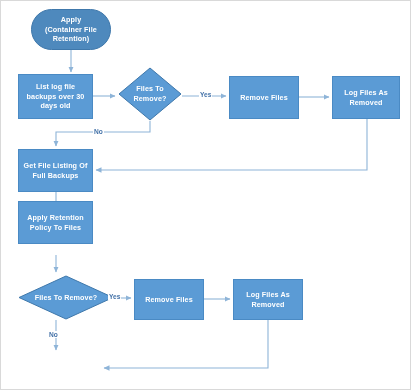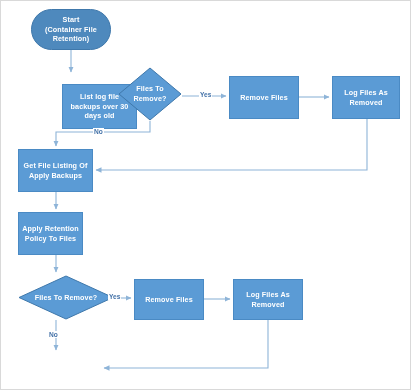--- a/index.html
+++ b/index.html
@@ -110,48 +110,48 @@
 
       <path d="M203,298 L229,298" marker-end="url(#arrow)"></path>
 
       <path d="M267,319 L267,367 L103,367" marker-end="url(#arrow)"></path>
 
       <path d="M55,319 L55,349" marker-end="url(#arrow)"></path>
     </g>
   </svg>
 
   <div class="node terminator" style="left:30px; top:8px; width:80px; height:41px;">
-    <span style="white-space:pre-line;">Start
+    <span style="white-space:pre-line;">Apply
 (Container File Retention)</span>
   </div>
 
-  <div class="node process" style="left:17px; top:83px; width:75px; height:45px;margin-left:44px;">
+  <div class="node process" style="left:17px; top:73px; width:75px; height:45px;">
     <span>List log file backups over 30 days old</span>
   </div>
 
   <div class="node decision" style="left:117px; top:66px; width:64px; height:54px;">
     <svg class="dia-shape" viewBox="0 0 64 54" preserveAspectRatio="none" xmlns="http://www.w3.org/2000/svg">
       <polygon points="32,1 63,27 32,53 1,27" fill="#5b9bd5" stroke="#3f78ab" stroke-width="1"></polygon>
     </svg>
     <span class="dia-label">Files To Remove?</span>
   </div>
 
   <div class="node process" style="left:228px; top:75px; width:70px; height:43px;">
     <span>Remove Files</span>
   </div>
 
   <div class="node process" style="left:331px; top:75px; width:68px; height:43px;">
     <span>Log Files As Removed</span>
   </div>
 
   <div class="node process" style="left:17px; top:148px; width:75px; height:43px;">
-    <span>Get File Listing Of Apply Backups</span>
+    <span>Get File Listing Of Full Backups</span>
   </div>
 
-  <div class="node process" style="left:17px; top:211px; width:65px; height:43px;">
+  <div class="node process" style="left:17px; top:200px; width:75px; height:43px;">
     <span>Apply Retention Policy To Files</span>
   </div>
 
   <div class="node decision" style="left:17px; top:274px; width:96px; height:45px;">
     <svg class="dia-shape" viewBox="0 0 96 45" preserveAspectRatio="none" xmlns="http://www.w3.org/2000/svg">
       <polygon points="48,1 95,22.5 48,44 1,22.5" fill="#5b9bd5" stroke="#3f78ab" stroke-width="1"></polygon>
     </svg>
     <span class="dia-label">Files To Remove?</span>
   </div>
 

